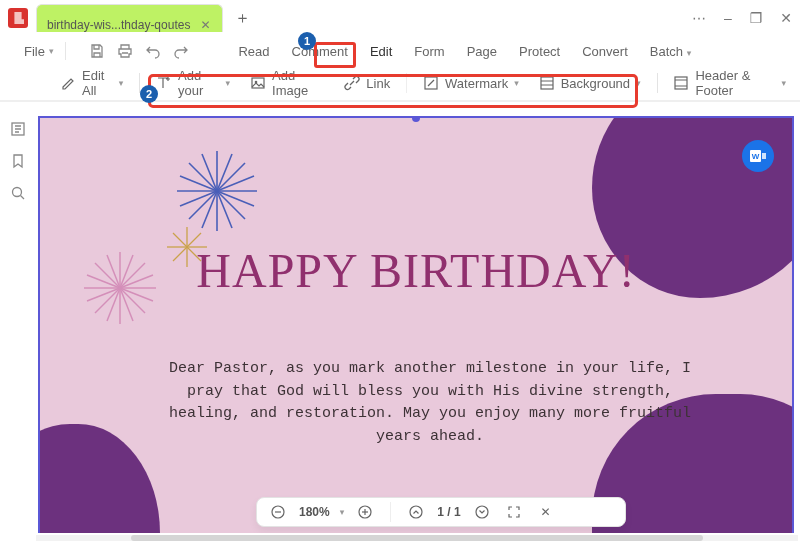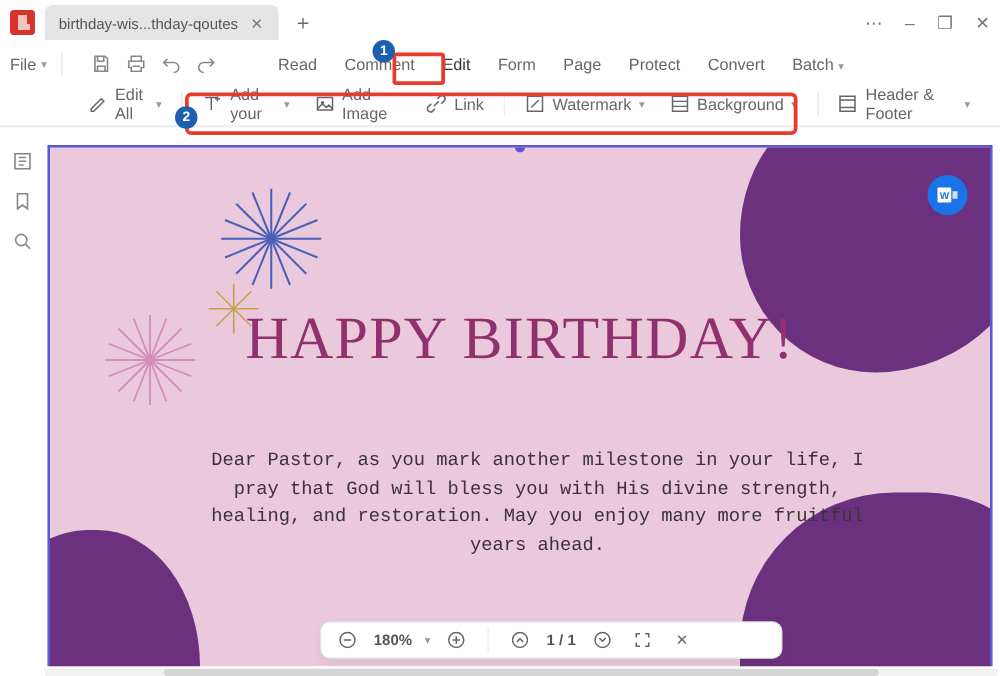--- a/index.html
+++ b/index.html
@@ -1,36 +1,36 @@
 <!DOCTYPE html>
 <html><head>
 <meta charset="utf-8">
 <style>
 * { box-sizing: border-box; margin: 0; padding: 0; font-family: -apple-system, BlinkMacSystemFont, "Segoe UI", Arial, sans-serif; }
 body { width: 800px; height: 541px; background: #fff; overflow: hidden; position: relative; }
 
 .titlebar { height: 36px; display: flex; align-items: center; padding: 0 8px; }
 .app-icon { width: 20px; height: 20px; background: #d9322e; border-radius: 3px; margin-right: 8px; position: relative;}
 .app-icon::after { content:""; position:absolute; inset:4px; background:#fff; clip-path: polygon(20% 0, 80% 0, 80% 60%, 100% 60%, 100% 100%, 20% 100%); opacity:0.7;}
-.tab { display: flex; align-items: center; height: 28px; background: #e5e5e5; border: 1px solid #e3e3e3; border-bottom: none; border-radius: 6px 6px 0 0; padding: 0 10px; gap: 8px; font-size: 12px; color: #555; }
+.tab { display: flex; align-items: flex-end; height: 28px; background: #bef264; border: 1px solid #e3e3e3; border-bottom: none; border-radius: 6px 6px 0 0; padding: 0 10px; gap: 8px; font-size: 12px; color: #555; }
 .tab-close { width: 14px; height: 14px; display:flex; align-items:center; justify-content:center; color:#777; cursor:pointer;}
 .newtab { width: 26px; height: 26px; display:flex; align-items:center; justify-content:center; color:#666; margin-left:6px; cursor:pointer; }
 .winctrls { margin-left: auto; display:flex; gap: 18px; color:#777; font-size:14px;}
 .winctrls span { cursor:pointer; }
 
-.menubar { height: 30px; display:flex; align-items:center; padding: 0 8px 0 4px; font-size: 13px; color:#666; position:relative;}
+.menubar { height: 30px; display:flex; align-items:center; padding: 0 8px 0 20px; font-size: 13px; color:#666; position:relative;}
 .file-menu { display:flex; align-items:center; gap:4px; cursor:pointer; padding:2px 4px;}
 .chev { font-size:9px; color:#999;}
 .qat { display:flex; gap: 10px; margin-left: 16px;}
 .qat-icon { width:18px; height:18px; display:flex; align-items:center; justify-content:center; color:#777; cursor:pointer;}
 .menu-tabs { display:flex; gap:2px; margin-left: 38px;}
 .menu-tab { padding: 4px 10px; cursor:pointer; color:#666; border-radius:4px;}
 .menu-tab.active { font-weight:400; color:#333;}
 
-.toolbar { height: 36px; display:flex; align-items:center; padding: 0 16px; font-size: 13px; color:#666; gap: 4px; border-bottom: 2px solid #efefef;}
+.toolbar { height: 36px; display:flex; align-items:center; padding: 0 6px; font-size: 13px; color:#666; gap: 4px; border-bottom: 2px solid #efefef;}
 .tool { display:flex; align-items:center; gap:6px; padding: 4px 8px; cursor:pointer; }
 .tool-icon { width:16px; height:16px; display:flex; align-items:center; justify-content:center; }
 .sep { width:1px; height:20px; background:#e3e3e3; margin:0 4px;}
 .sep-light { width:1px; height:20px; background:#eee; margin:0 4px;}
 
 .red-box1 { position:absolute; left: 314px; top: 42px; width: 42px; height: 26px; border: 3px solid #e73b2e; border-radius: 3px; pointer-events:none;}
 .red-box2 { position:absolute; left: 148px; top: 74px; width: 490px; height: 34px; border: 3px solid #e73b2e; border-radius: 5px; pointer-events:none;}
 .badge { position:absolute; width:18px; height:18px; border-radius:50%; background:#1b5fae; color:#fff; font-size:11px; display:flex; align-items:center; justify-content:center; font-weight:600;}
 .badge1 { left: 298px; top: 32px;}
 .badge2 { left: 140px; top: 85px;}

